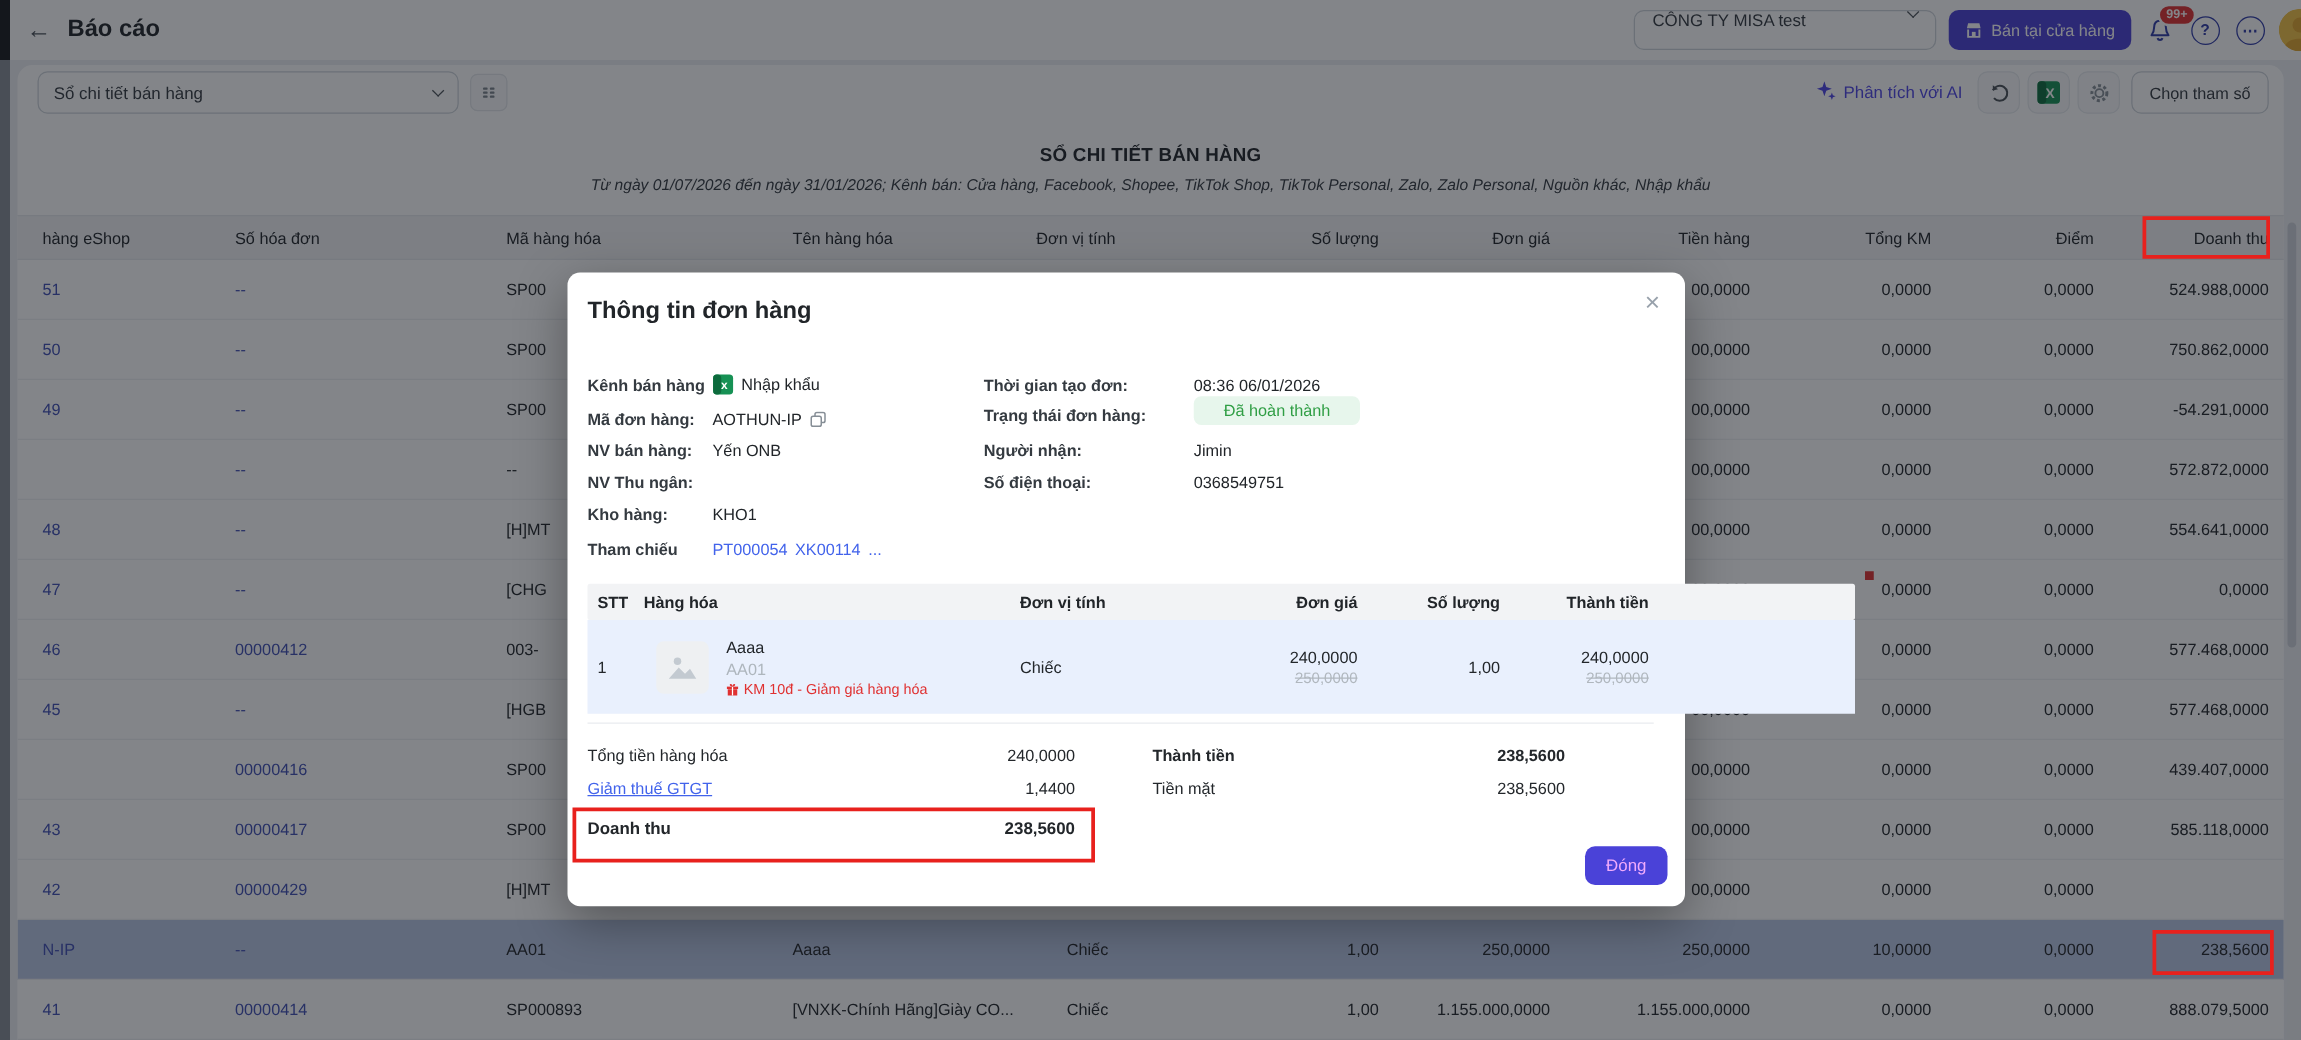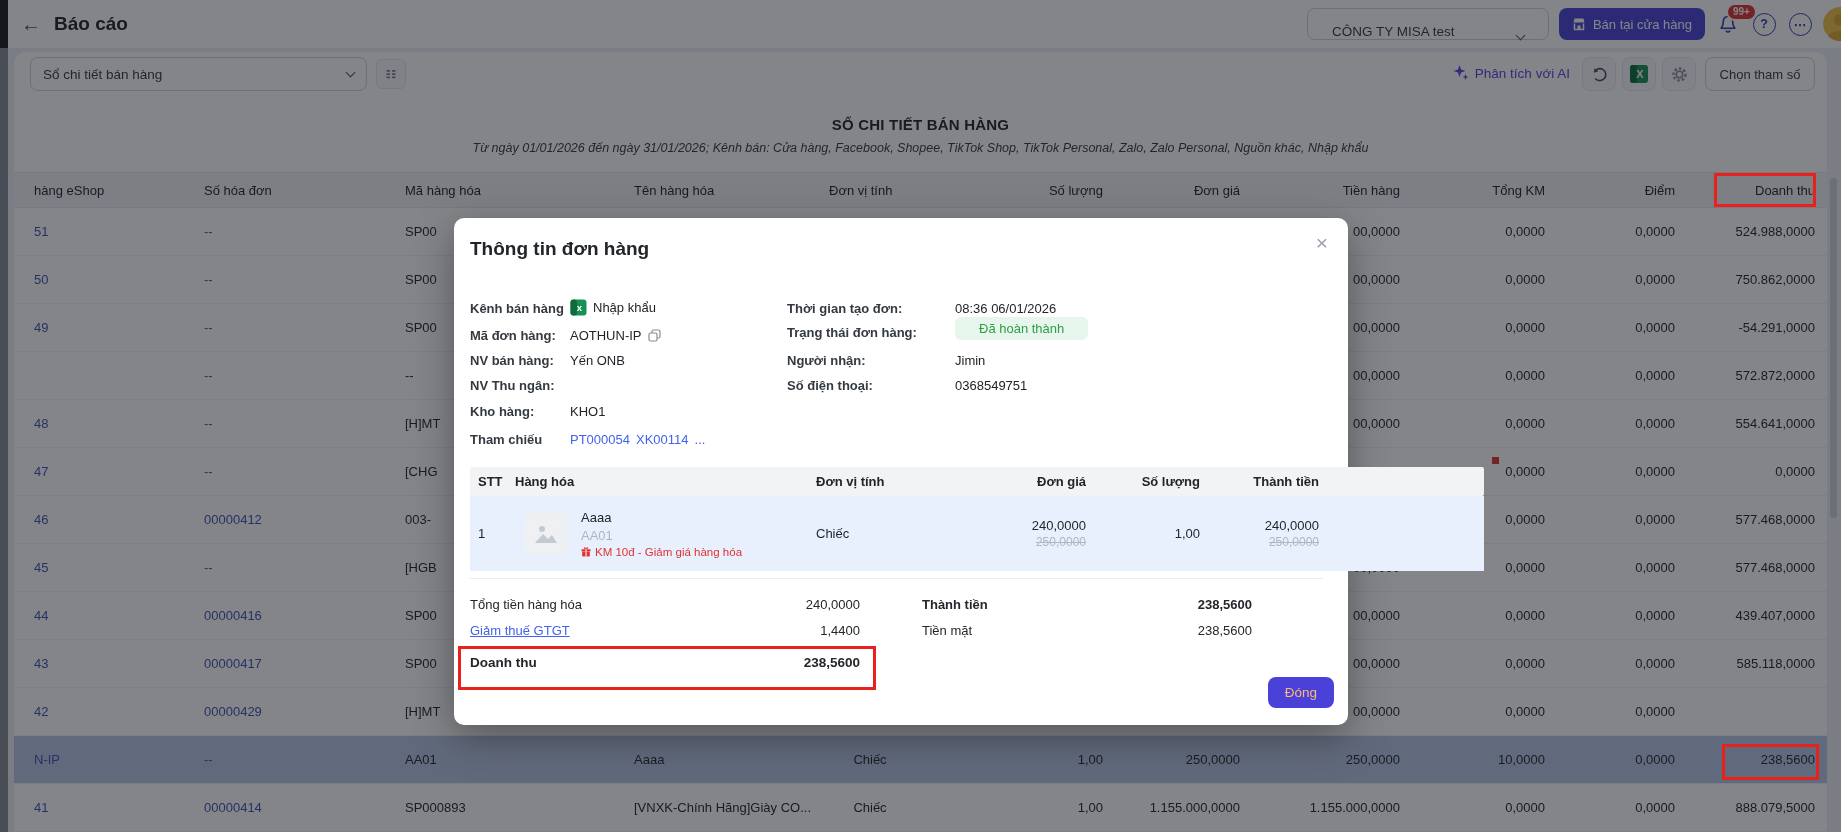--- a/index.html
+++ b/index.html
@@ -5,21 +5,21 @@
   *{box-sizing:border-box;margin:0;padding:0}
   html,body{width:1841px;height:832px;overflow:hidden}
   body{font-family:"Liberation Sans",sans-serif;background:#eceef2;position:relative;font-size:13px;color:#23272b}
   .edge-top{position:absolute;left:0;top:0;width:8px;height:48px;background:#17191d;z-index:3}
   .edge{position:absolute;left:0;top:48px;width:8px;bottom:0;background:#878c95;z-index:3}
   
   .appbar{position:absolute;left:8px;top:0;right:0;height:48px;background:#fff;display:flex;align-items:center;padding:0 0 0 10px;gap:10px;overflow:hidden;z-index:2}
   .back{font-size:20px;color:#495057;width:26px;text-align:center;cursor:pointer}
   .appbar-title{font-size:19px;font-weight:bold;color:#212529}
   .spacer{flex:1}
-  .company-select{width:242px;height:32px;border:1px solid #ced4da;border-radius:8px;display:flex;align-items:flex-end;padding:0 24px;font-size:13.5px;color:#343a40;gap:24px}
+  .company-select{width:242px;height:32px;border:1px solid #ced4da;border-radius:8px;display:flex;align-items:flex-start;padding:0 14px;font-size:13.5px;color:#343a40;gap:24px}
   .company-select span:first-child{flex:1;white-space:nowrap;overflow:hidden}
   .chev{width:7px;height:7px;border-right:1.6px solid #495057;border-bottom:1.6px solid #495057;transform:rotate(45deg);margin-top:-3px;flex:none}
   .store-btn{height:32px;background:#4a3fd6;border:none;border-radius:8px;color:#fff;display:flex;align-items:center;gap:7px;padding:0 13px;font-size:13px;cursor:pointer}
   .iconbtn{position:relative;width:26px;height:26px;display:flex;align-items:center;justify-content:center;flex:none;cursor:pointer}
   .badge{position:absolute;top:-8px;left:11px;background:#e03131;color:#fff;font-size:10px;font-weight:bold;border-radius:9px;padding:2px 5px;border:2px solid #fff;line-height:1}
   .circle-icon{width:23px;height:23px;border:1.7px solid #2f3ba8;border-radius:50%;color:#2f3ba8;display:flex;align-items:center;justify-content:center;font-size:12.5px;font-weight:bold}
   .avatar{width:34px;height:34px;border-radius:50%;overflow:hidden;margin-right:-16px;flex:none}
   
   .card{position:absolute;left:14px;top:52px;right:14px;bottom:0;background:#fff;border-radius:12px 12px 0 0;z-index:2}
   .report-select{position:absolute;left:16px;top:5px;width:337px;height:34px;border:1px solid #ced4da;border-radius:8px;display:flex;align-items:center;padding:0 12px;font-size:13.5px;color:#343a40;cursor:pointer}
@@ -32,21 +32,21 @@
   .rtitle{position:absolute;top:64px;left:0;right:0;text-align:center;font-size:15px;font-weight:bold;color:#212529;letter-spacing:.2px}
   .rsub{position:absolute;top:89px;left:0;right:0;text-align:center;font-size:12.5px;font-style:italic;color:#343a40}
   
   .thead{position:absolute;top:120px;left:0;right:0;height:36px;background:#f2f3f5;border-top:1px solid #e6e9ed;border-bottom:1px solid #e6e9ed}
   .trows{position:absolute;top:156px;left:0;right:0;bottom:0;overflow:hidden}
   .trow{position:relative;height:48px;background:#fff;border-bottom:1px solid #eef0f3}
   .trow.selected{background:#b9c6e4}
   .cell{position:absolute;top:0;height:100%;display:flex;align-items:center;white-space:nowrap;overflow:hidden}
   .hc{font-weight:normal;color:#212529}
   .c0{left:0;width:181px;padding-left:20px}
-  .c1{left:180px;width:200px;padding-left:10px}
+  .c1{left:164px;width:200px;padding-left:10px}
   .c2{left:381px;width:235px;padding-left:10px}
   .c3{left:616px;width:195px;padding-left:4px}
   .c4{left:811px;width:90px;justify-content:center}
   .hc.c4{justify-content:flex-start;padding-left:4px}
   .c5{left:901px;width:200px;justify-content:flex-end;padding-right:12px}
   .c6{left:1101px;width:137px;justify-content:flex-end;padding-right:12px}
   .c7{left:1238px;width:160px;justify-content:flex-end;padding-right:12px}
   .c8{left:1398px;width:145px;justify-content:flex-end;padding-right:12px}
   .c9{left:1543px;width:130px;justify-content:flex-end;padding-right:12px}
   .c10{left:1673px;width:140px;justify-content:flex-end;padding-right:12px}
@@ -83,21 +83,21 @@
   .thumb{width:42px;height:42px;border-radius:6px;background:#eef0f2;margin-left:10px;flex:none;display:flex;align-items:center;justify-content:center}
   .pstack{display:flex;flex-direction:column;gap:3px}
   .pname{color:#212529}
   .pcode{color:#aeb6bd}
   .promo{color:#e03131;font-size:11.5px;display:flex;align-items:center;gap:4px}
   .m-divider{position:absolute;left:16px;right:25px;top:360px;border-top:1px solid #e9ecef}
   .sumrow{position:absolute;left:16px;width:390px;display:flex;justify-content:space-between;font-size:13px;align-items:center;height:18px}
   .sumrowR{position:absolute;left:468px;width:330px;display:flex;justify-content:space-between;font-size:13px;align-items:center;height:18px}
   .bold{font-weight:bold}
   .bluelink{color:#4263eb;text-decoration:underline;cursor:pointer}
-  .close-btn{position:absolute;right:14px;bottom:17px;width:66px;height:31px;background:#4a42d8;border:none;color:#fdba74;border-radius:8px;font-size:13.5px;display:flex;align-items:center;justify-content:center;cursor:pointer}
+  .close-btn{position:absolute;right:14px;bottom:17px;width:66px;height:31px;background:#4a42d8;border:none;color:#f0abfc;border-radius:8px;font-size:13.5px;display:flex;align-items:center;justify-content:center;cursor:pointer}
   
   .ann{position:absolute;border:3px solid #e8211d;z-index:30;pointer-events:none}
   .ann1{left:1714px;top:173px;width:102px;height:34px}
   .ann2{left:458px;top:646px;width:418px;height:44px}
   .ann3{left:1722px;top:744px;width:97px;height:36px}
 </style>
 </head>
 <body>
 
 <div class="edge-top"></div>
@@ -182,21 +182,21 @@
   </div>
   <div class="sqbtn b-gear">
     <svg width="17" height="17" viewBox="0 0 17 17" fill="none">
         <circle cx="8.5" cy="8.5" r="6" stroke="#868e96" stroke-width="2.4" stroke-dasharray="2.4 2.1"></circle>
         <circle cx="8.5" cy="8.5" r="3.2" stroke="#868e96" stroke-width="1.5"></circle>
       </svg>
   </div>
   <button class="params-btn">Chọn tham số</button>
 
   <div class="rtitle">SỔ CHI TIẾT BÁN HÀNG</div>
-  <div class="rsub">Từ ngày 01/01/2026 đến ngày 31/01/2026; Kênh bán: Cửa hàng, Facebook, Shopee, TikTok Shop, TikTok Personal, Zalo, Zalo Personal, Nguồn khác, Nhập khẩu</div>
+  <div class="rsub">Từ ngày 01/07/2026 đến ngày 31/01/2026; Kênh bán: Cửa hàng, Facebook, Shopee, TikTok Shop, TikTok Personal, Zalo, Zalo Personal, Nguồn khác, Nhập khẩu</div>
 
   <div class="thead" id="thead">
       <span class="cell hc c0">hàng eShop</span>
       <span class="cell hc c1">Số hóa đơn</span>
       <span class="cell hc c2">Mã hàng hóa</span>
       <span class="cell hc c3">Tên hàng hóa</span>
       <span class="cell hc c4">Đơn vị tính</span>
       <span class="cell hc c5">Số lượng</span>
       <span class="cell hc c6">Đơn giá</span>
       <span class="cell hc c7">Tiền hàng</span>
@@ -303,21 +303,20 @@
         <span class="cell c3"></span>
         <span class="cell c4"></span>
         <span class="cell c5"></span>
         <span class="cell c6"></span>
         <span class="cell c7">00,0000</span>
         <span class="cell c8">0,0000</span>
         <span class="cell c9">0,0000</span>
         <span class="cell c10">577.468,0000</span>
       </div>
       <div class="trow">
-        <span class="cell c0 link">44</span>
         <span class="cell c1 link">00000416</span>
         <span class="cell c2">SP00</span>
         <span class="cell c3"></span>
         <span class="cell c4"></span>
         <span class="cell c5"></span>
         <span class="cell c6"></span>
         <span class="cell c7">00,0000</span>
         <span class="cell c8">0,0000</span>
         <span class="cell c9">0,0000</span>
         <span class="cell c10">439.407,0000</span>

